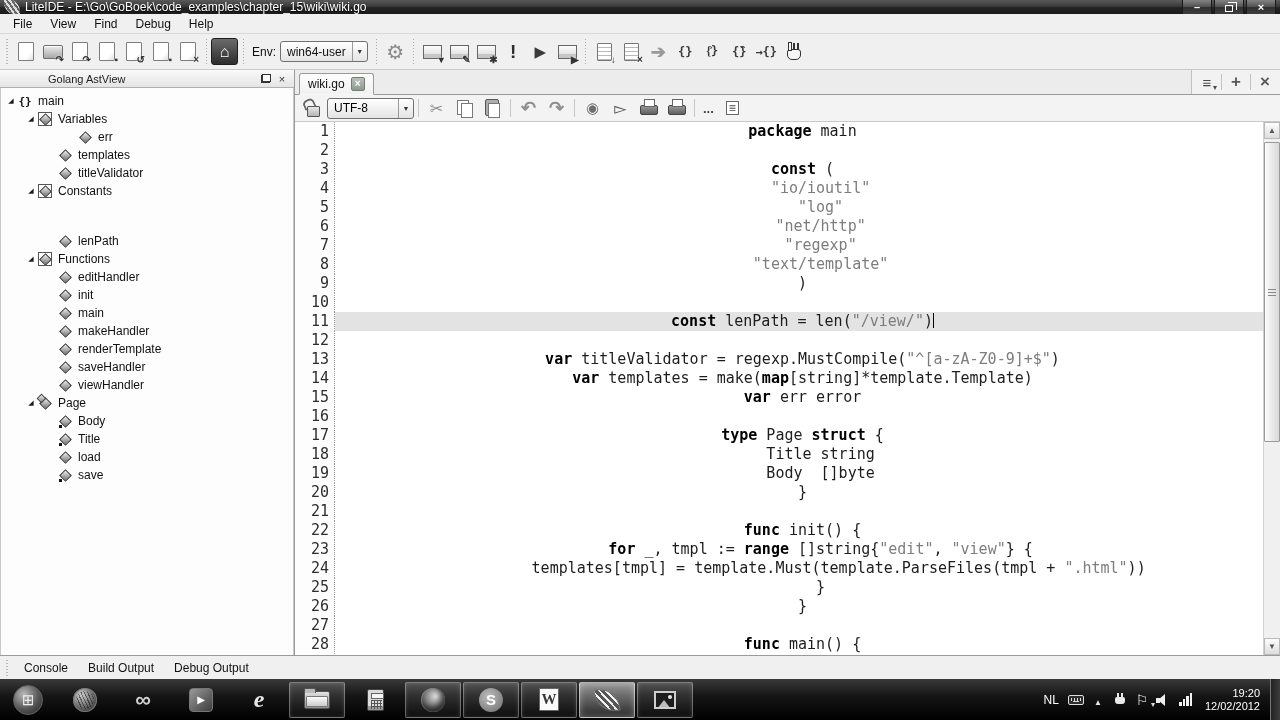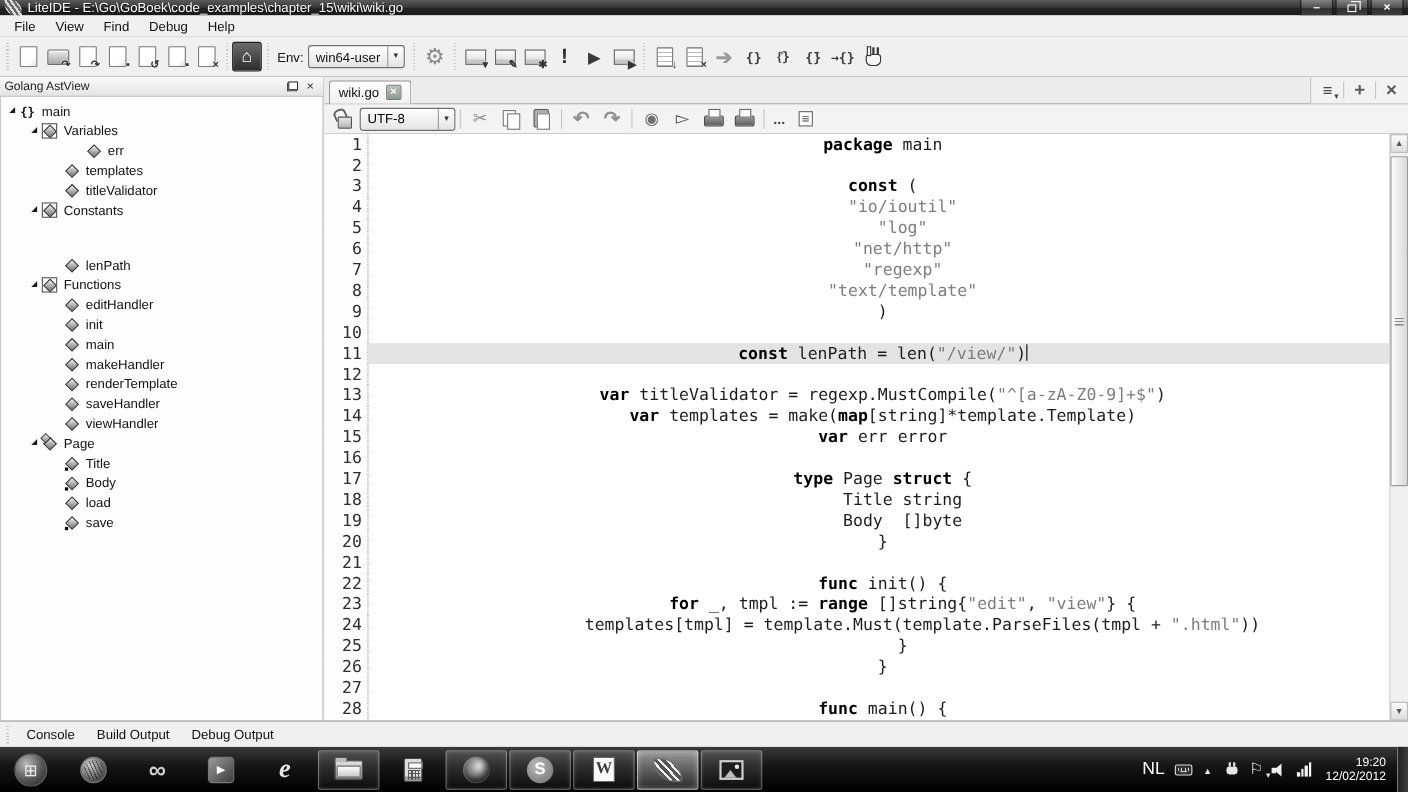--- a/index.html
+++ b/index.html
@@ -76,21 +76,21 @@
   .combo .cval{padding:0 6px;min-width:62px;}
   .combo .cbtn{width:15px;align-self:stretch;display:flex;align-items:center;justify-content:center;border-left:1px solid #9a9a9a;font-size:7px;color:#333;}
 
   
   .main{flex:1;display:flex;min-height:0;}
 
   
   .sidebar{width:295px;flex:0 0 auto;border-right:1px solid #9a9a9a;display:flex;flex-direction:column;background:#fdfdfd;}
   .sb-head{height:18px;background:linear-gradient(#fafafa,#e4e4e4);border-bottom:1px solid #b0b0b0;
     display:flex;align-items:center;font-size:11px;color:#222;padding:0 4px;flex:0 0 auto;}
-  .sb-title{flex:1;}
+  .sb-title{flex:1;margin-left:44px;}
   .sb-btn{width:16px;height:14px;display:flex;align-items:center;justify-content:center;color:#333;font-size:11px;}
   .float-icon{position:relative;width:10px;height:9px;}
   .float-icon::before{content:"";position:absolute;left:0;bottom:0;width:7px;height:6px;border:1px solid #333;background:#fff;}
   .float-icon::after{content:"";position:absolute;right:0;top:0;width:7px;height:6px;border:1px solid #333;background:#fff;}
   .tree{flex:1;overflow:hidden;border:1px solid #c9c9c9;border-width:0 1px;background:#fdfdfd;padding-top:4px;}
   .trow{height:18px;display:flex;align-items:center;font-size:12px;color:#111;white-space:nowrap;}
   .arrow{width:12px;flex:0 0 auto;text-align:center;font-size:7px;color:#1a1a1a;line-height:18px;}
   .ticon{width:16px;height:16px;flex:0 0 auto;position:relative;margin-right:5px;display:flex;align-items:center;justify-content:center;}
   .di{width:9px;height:9px;background:linear-gradient(135deg,#f2f2f2,#6f6f6f);border:1px solid #2e2e2e;transform:rotate(45deg);}
   .ticon.braces{font-family:"DejaVu Sans Mono",monospace;font-size:11px;font-weight:bold;color:#111;}
@@ -173,21 +173,21 @@
   .ai-ff{width:24px;height:24px;border-radius:50%;background:radial-gradient(circle at 60% 35%,#ddd,#6e6e6e 55%,#2a2a2a);box-shadow:inset -3px -4px 6px rgba(0,0,0,.6),inset 0 0 0 1px #888;}
   .ai-skype{width:24px;height:24px;border-radius:50%;background:radial-gradient(circle at 40% 35%,#bdbdbd,#6b6b6b);color:#fff;font-size:15px;font-weight:bold;display:flex;align-items:center;justify-content:center;}
   .ai-word{width:20px;height:23px;background:#fafafa;border:1px solid #666;border-radius:1px;color:#3a3a3a;
     font-size:15px;font-weight:bold;display:flex;align-items:center;justify-content:center;font-family:"Liberation Serif",serif;}
   .ai-lite{width:22px;height:22px;background:repeating-linear-gradient(55deg,#f0f0f0 0 2px,#555 2px 5px);border-radius:0 90% 0 90%;transform:rotate(-8deg);box-shadow:0 0 0 1px #777;}
   .ai-img{width:22px;height:18px;background:#1d1d1d;border:2px solid #cfcfcf;position:relative;overflow:hidden;}
   .ai-img::before{content:"";position:absolute;left:1px;bottom:-2px;border-left:7px solid transparent;border-right:7px solid transparent;border-bottom:9px solid #bdbdbd;}
   .ai-img::after{content:"";position:absolute;right:2px;top:2px;width:4px;height:4px;border-radius:50%;background:#e8e8e8;}
 
   .tray{margin-left:auto;display:flex;align-items:center;height:100%;color:#fff;}
-  .tray-lang{font-size:16px;padding:0 6px;}
+  .tray-lang{font-size:12px;padding:0 6px;}
   .tray-ic{width:22px;height:24px;display:flex;align-items:center;justify-content:center;position:relative;color:#eee;}
   .kb-icon{width:16px;height:10px;border:1px solid #ddd;border-radius:2px;background:#2e2e2e;position:relative;}
   .kb-icon::before{content:"";position:absolute;left:2px;top:2px;right:2px;height:3px;
     background:repeating-linear-gradient(90deg,#ddd 0 1px,transparent 1px 3px);}
   .kb-icon::after{content:"";position:absolute;left:4px;bottom:2px;right:4px;height:1px;background:#ddd;}
   .up-icon::before{content:"▲";font-size:8px;color:#e8e8e8;}
   .plug-icon{width:10px;height:14px;position:relative;}
   .plug-icon::before{content:"";position:absolute;left:2px;top:0;width:2px;height:4px;background:#e8e8e8;box-shadow:4px 0 0 #e8e8e8;}
   .plug-icon::after{content:"";position:absolute;left:0;top:4px;width:10px;height:7px;background:#e8e8e8;border-radius:2px 2px 3px 3px;}
   .flag-icon::before{content:"⚐";font-size:14px;color:#f2f2f2;}
@@ -407,28 +407,28 @@
             <span class="ticon strct">
               <span class="di"></span>
             </span>
             <span>Page</span>
           </div>
           <div class="trow" style="padding-left: 44px;">
             <span class="arrow"></span>
             <span class="ticon fld">
               <span class="di"></span>
             </span>
+            <span>Body</span>
+          </div>
+          <div class="trow" style="padding-left: 44px;">
+            <span class="arrow"></span>
+            <span class="ticon fld">
+              <span class="di"></span>
+            </span>
             <span>Title</span>
-          </div>
-          <div class="trow" style="padding-left: 44px;">
-            <span class="arrow"></span>
-            <span class="ticon fld">
-              <span class="di"></span>
-            </span>
-            <span>Body</span>
           </div>
           <div class="trow" style="padding-left: 44px;">
             <span class="arrow"></span>
             <span class="ticon ">
               <span class="di"></span>
             </span>
             <span>load</span>
           </div>
           <div class="trow" style="padding-left: 44px;">
             <span class="arrow"></span>

